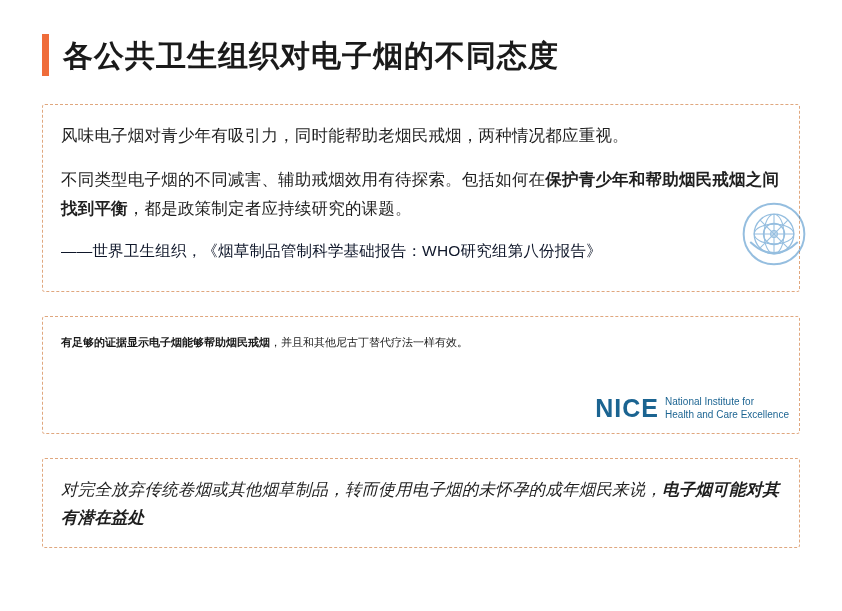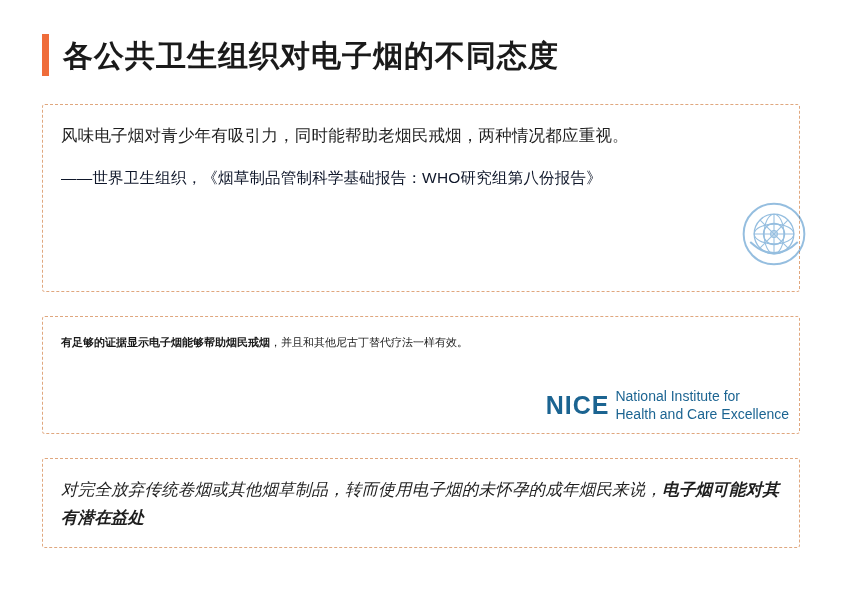--- a/index.html
+++ b/index.html
@@ -103,38 +103,39 @@
   }
   .nice-word {
     font-size: 25px;
     font-weight: bold;
     color: #0f5c8c;
     letter-spacing: 1px;
     font-family: "Liberation Sans", sans-serif;
   }
   .nice-sub {
     margin-left: 6px;
-    font-size: 14px;
+    font-size: 10px;
     line-height: 1.25;
     color: #0f5c8c;
     font-family: "Liberation Sans", sans-serif;
   }
 </style>
 </head>
 <body>
 
 <div class="page">
 
   <div class="title-row">
     <div class="title-bar"></div>
     <div class="title-text">各公共卫生组织对电子烟的不同态度</div>
   </div>
 
   <div class="quote-block q1">
     <p class="para">风味电子烟对青少年有吸引力，同时能帮助老烟民戒烟，两种情况都应重视。</p>
+    <p class="para"><span>不同类型电子烟的不同减害、辅助戒烟效用有待探索。包括如何在</span><b>保护青少年和帮助烟民戒烟之间找到平衡</b><span>，都是政策制定者应持续研究的课题。</span></p>
     <p class="source">——世界卫生组织，《烟草制品管制科学基础报告：WHO研究组第八份报告》</p>
 
     <svg class="un-logo" viewBox="0 0 100 100">
       <circle cx="50" cy="50" r="46" fill="none" stroke="#2e7fc1" stroke-width="3"></circle>
       <circle cx="50" cy="50" r="30" fill="none" stroke="#2e7fc1" stroke-width="2"></circle>
       <circle cx="50" cy="50" r="16" fill="none" stroke="#2e7fc1" stroke-width="2"></circle>
       <circle cx="50" cy="50" r="5" fill="none" stroke="#2e7fc1" stroke-width="2"></circle>
       <g stroke="#2e7fc1" stroke-width="1.6">
         <line x1="50" y1="20" x2="50" y2="80"></line>
         <line x1="20" y1="50" x2="80" y2="50"></line>

